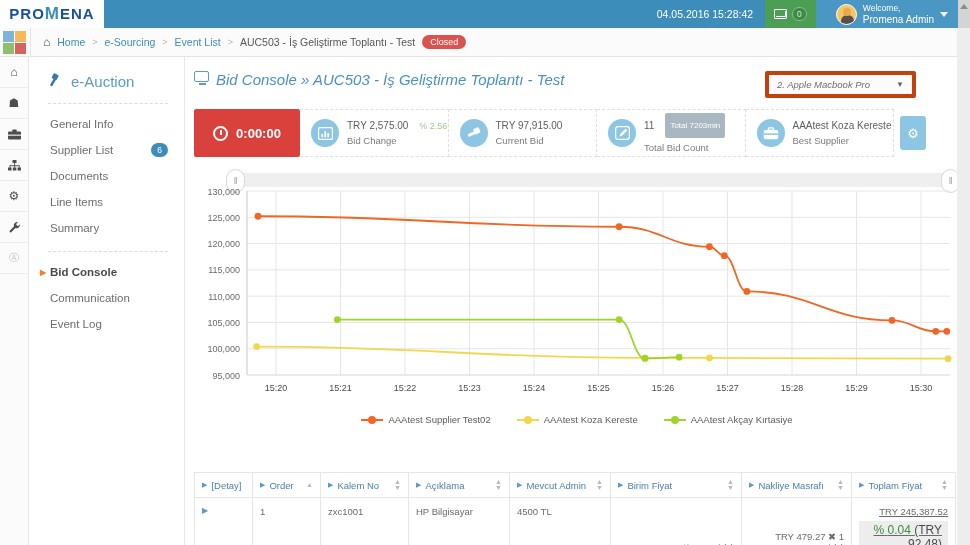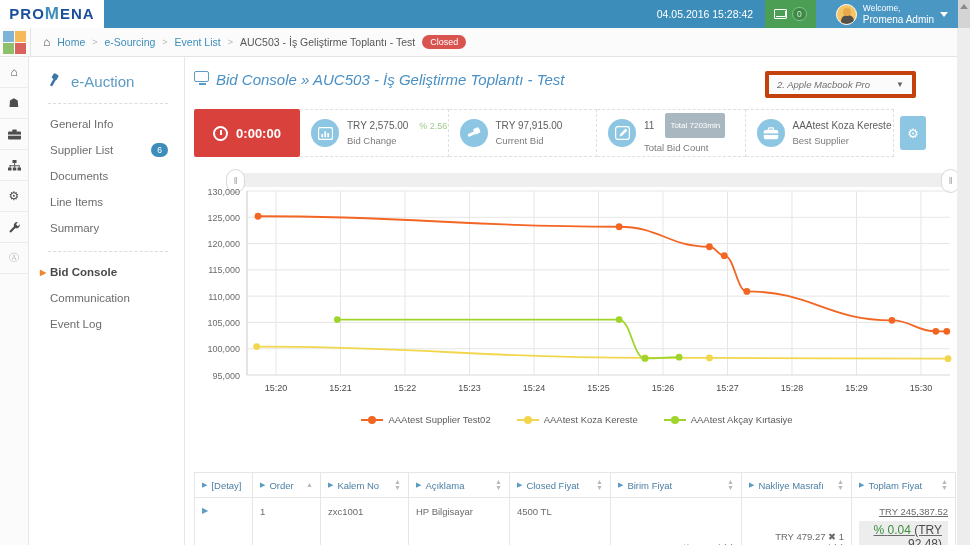--- a/index.html
+++ b/index.html
@@ -426,21 +426,21 @@
         <span>Kalem No</span>
         <span class="sorter">▲<br>▼</span>
       </div>
     <div class="th" style="width:101px">
         <span class="tri">▶</span>
         <span>Açıklama</span>
         <span class="sorter">▲<br>▼</span>
       </div>
     <div class="th" style="width:101px">
         <span class="tri">▶</span>
-        <span>Closed Fiyat</span>
+        <span>Mevcut Admin</span>
         <span class="sorter">▲<br>▼</span>
       </div>
     <div class="th" style="width:131px">
         <span class="tri">▶</span>
         <span>Birim Fiyat</span>
         <span class="sorter">▲<br>▼</span>
       </div>
     <div class="th" style="width:110px">
         <span class="tri">▶</span>
         <span>Nakliye Masrafı</span>

